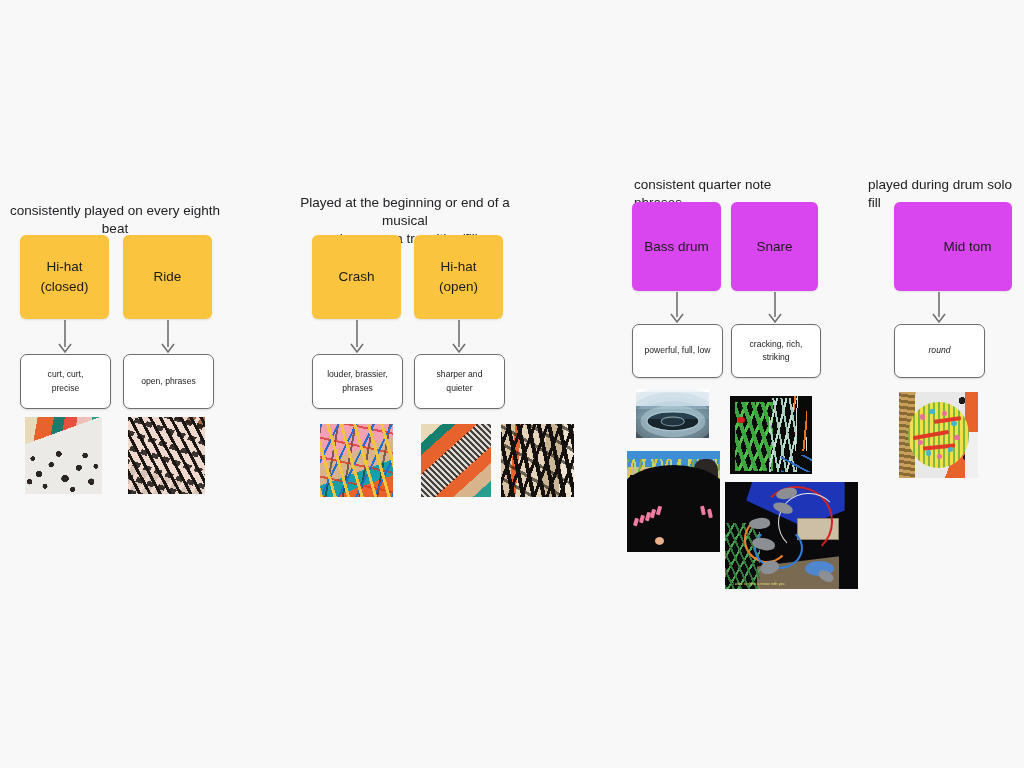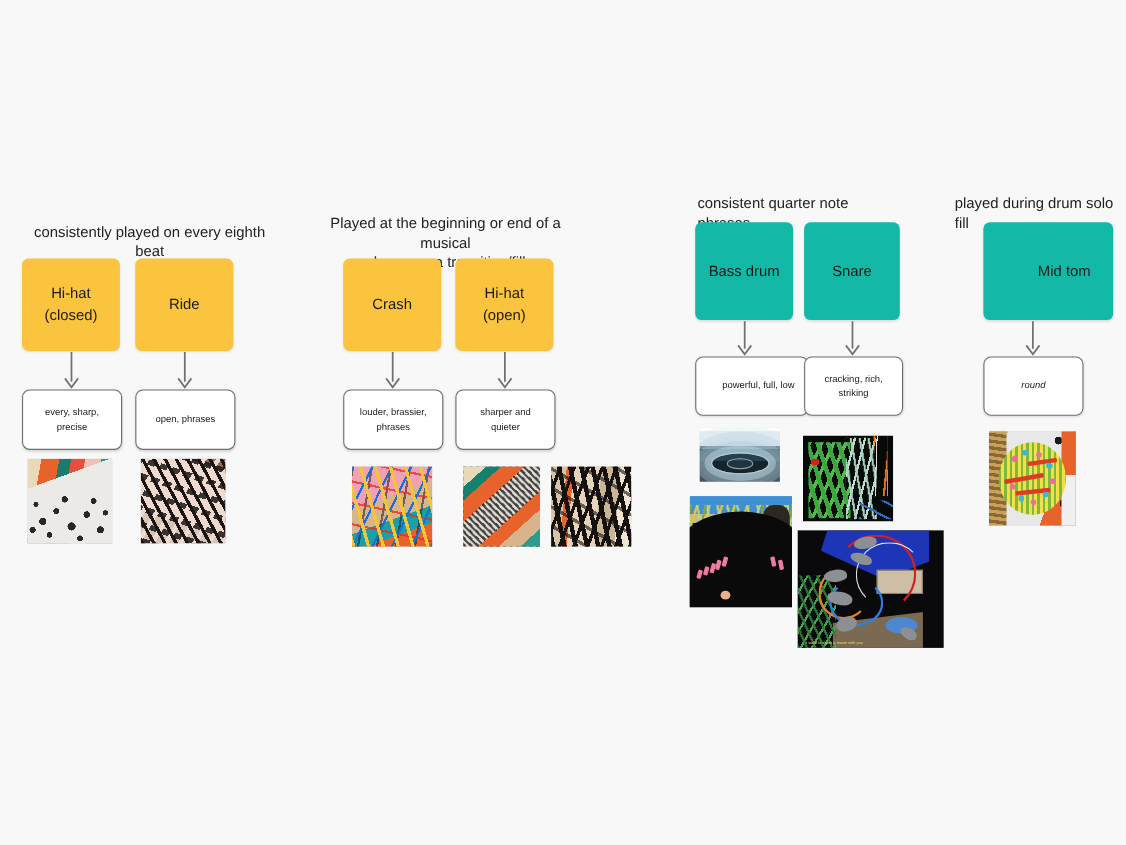--- a/index.html
+++ b/index.html
@@ -31,21 +31,21 @@
     align-items:center;
     justify-content:center;
     text-align:center;
     font-size:13.5px;
     color:#1b1b1b;
     line-height:1.45;
     white-space:pre-line;
     box-shadow:0 1px 2px rgba(0,0,0,0.10);
   }
   .node.yellow{background:#fbc43f;}
-  .node.blue{background:#14b8a6;}
+  .node.blue{background:#d946ef;}
 
   .desc{
     position:absolute;
     background:#ffffff;
     border:1.6px solid #6e6e6e;
     border-radius:7px;
     display:flex;
     align-items:center;
     justify-content:center;
     text-align:center;
@@ -238,31 +238,31 @@
     background:linear-gradient(180deg,#e8622c 0 46%, #f0f0f0 46% 100%);
   }
 </style>
 </head>
 <body>
 
 <div class="canvas">
 
   <div class="group">
 
-    <div class="group-title" style="left:24px;top:202px;width:224px;">consistently played on every eighth beat</div>
+    <div class="group-title" style="left:3px;top:202px;width:224px;">consistently played on every eighth beat</div>
 
     <div class="node yellow" style="left:20px;top:235px;width:89px;height:84px;">Hi-hat
 (closed)</div>
     <div class="arrow" style="left:57px;top:320px;">
       <svg width="16" height="34" viewBox="0 0 16 34">
         <line x1="8" y1="0" x2="8" y2="27" stroke="#707070" stroke-width="1.6"></line>
         <polyline points="2,24 8,32 14,24" fill="none" stroke="#707070" stroke-width="1.6"></polyline>
       </svg>
     </div>
-    <div class="desc" style="left:20px;top:354px;width:89px;height:53px;">every, sharp,
+    <div class="desc" style="left:20px;top:354px;width:89px;height:53px;">curt, curt,
 precise</div>
     <div class="thumb" style="left:25px;top:417px;width:77px;height:77px;">
       <div class="art art-spots"></div>
     </div>
 
     <div class="node yellow" style="left:123px;top:235px;width:89px;height:84px;">Ride</div>
     <div class="arrow" style="left:160px;top:320px;">
       <svg width="16" height="34" viewBox="0 0 16 34">
         <line x1="8" y1="0" x2="8" y2="27" stroke="#707070" stroke-width="1.6"></line>
         <polyline points="2,24 8,32 14,24" fill="none" stroke="#707070" stroke-width="1.6"></polyline>
@@ -314,21 +314,21 @@
 
     <div class="group-title" style="left:634px;top:176px;width:180px;text-align:left;">consistent quarter note phrases</div>
 
     <div class="node blue" style="left:632px;top:202px;width:89px;height:89px;">Bass drum</div>
     <div class="arrow" style="left:669px;top:292px;">
       <svg width="16" height="32" viewBox="0 0 16 32">
         <line x1="8" y1="0" x2="8" y2="25" stroke="#707070" stroke-width="1.6"></line>
         <polyline points="2,22 8,30 14,22" fill="none" stroke="#707070" stroke-width="1.6"></polyline>
       </svg>
     </div>
-    <div class="desc" style="left:632px;top:324px;width:89px;height:52px;padding-left:12px;">powerful, full, low</div>
+    <div class="desc" style="left:632px;top:324px;width:89px;height:52px;">powerful, full, low</div>
     <div class="thumb" style="left:636px;top:389px;width:73px;height:49px;">
       <div class="art art-water">
         <div class="ripple">
           <div class="ripple-i"></div>
         </div>
       </div>
     </div>
     <div class="thumb" style="left:627px;top:451px;width:93px;height:101px;">
       <div class="art art-hill">
         <div class="grass"></div>

